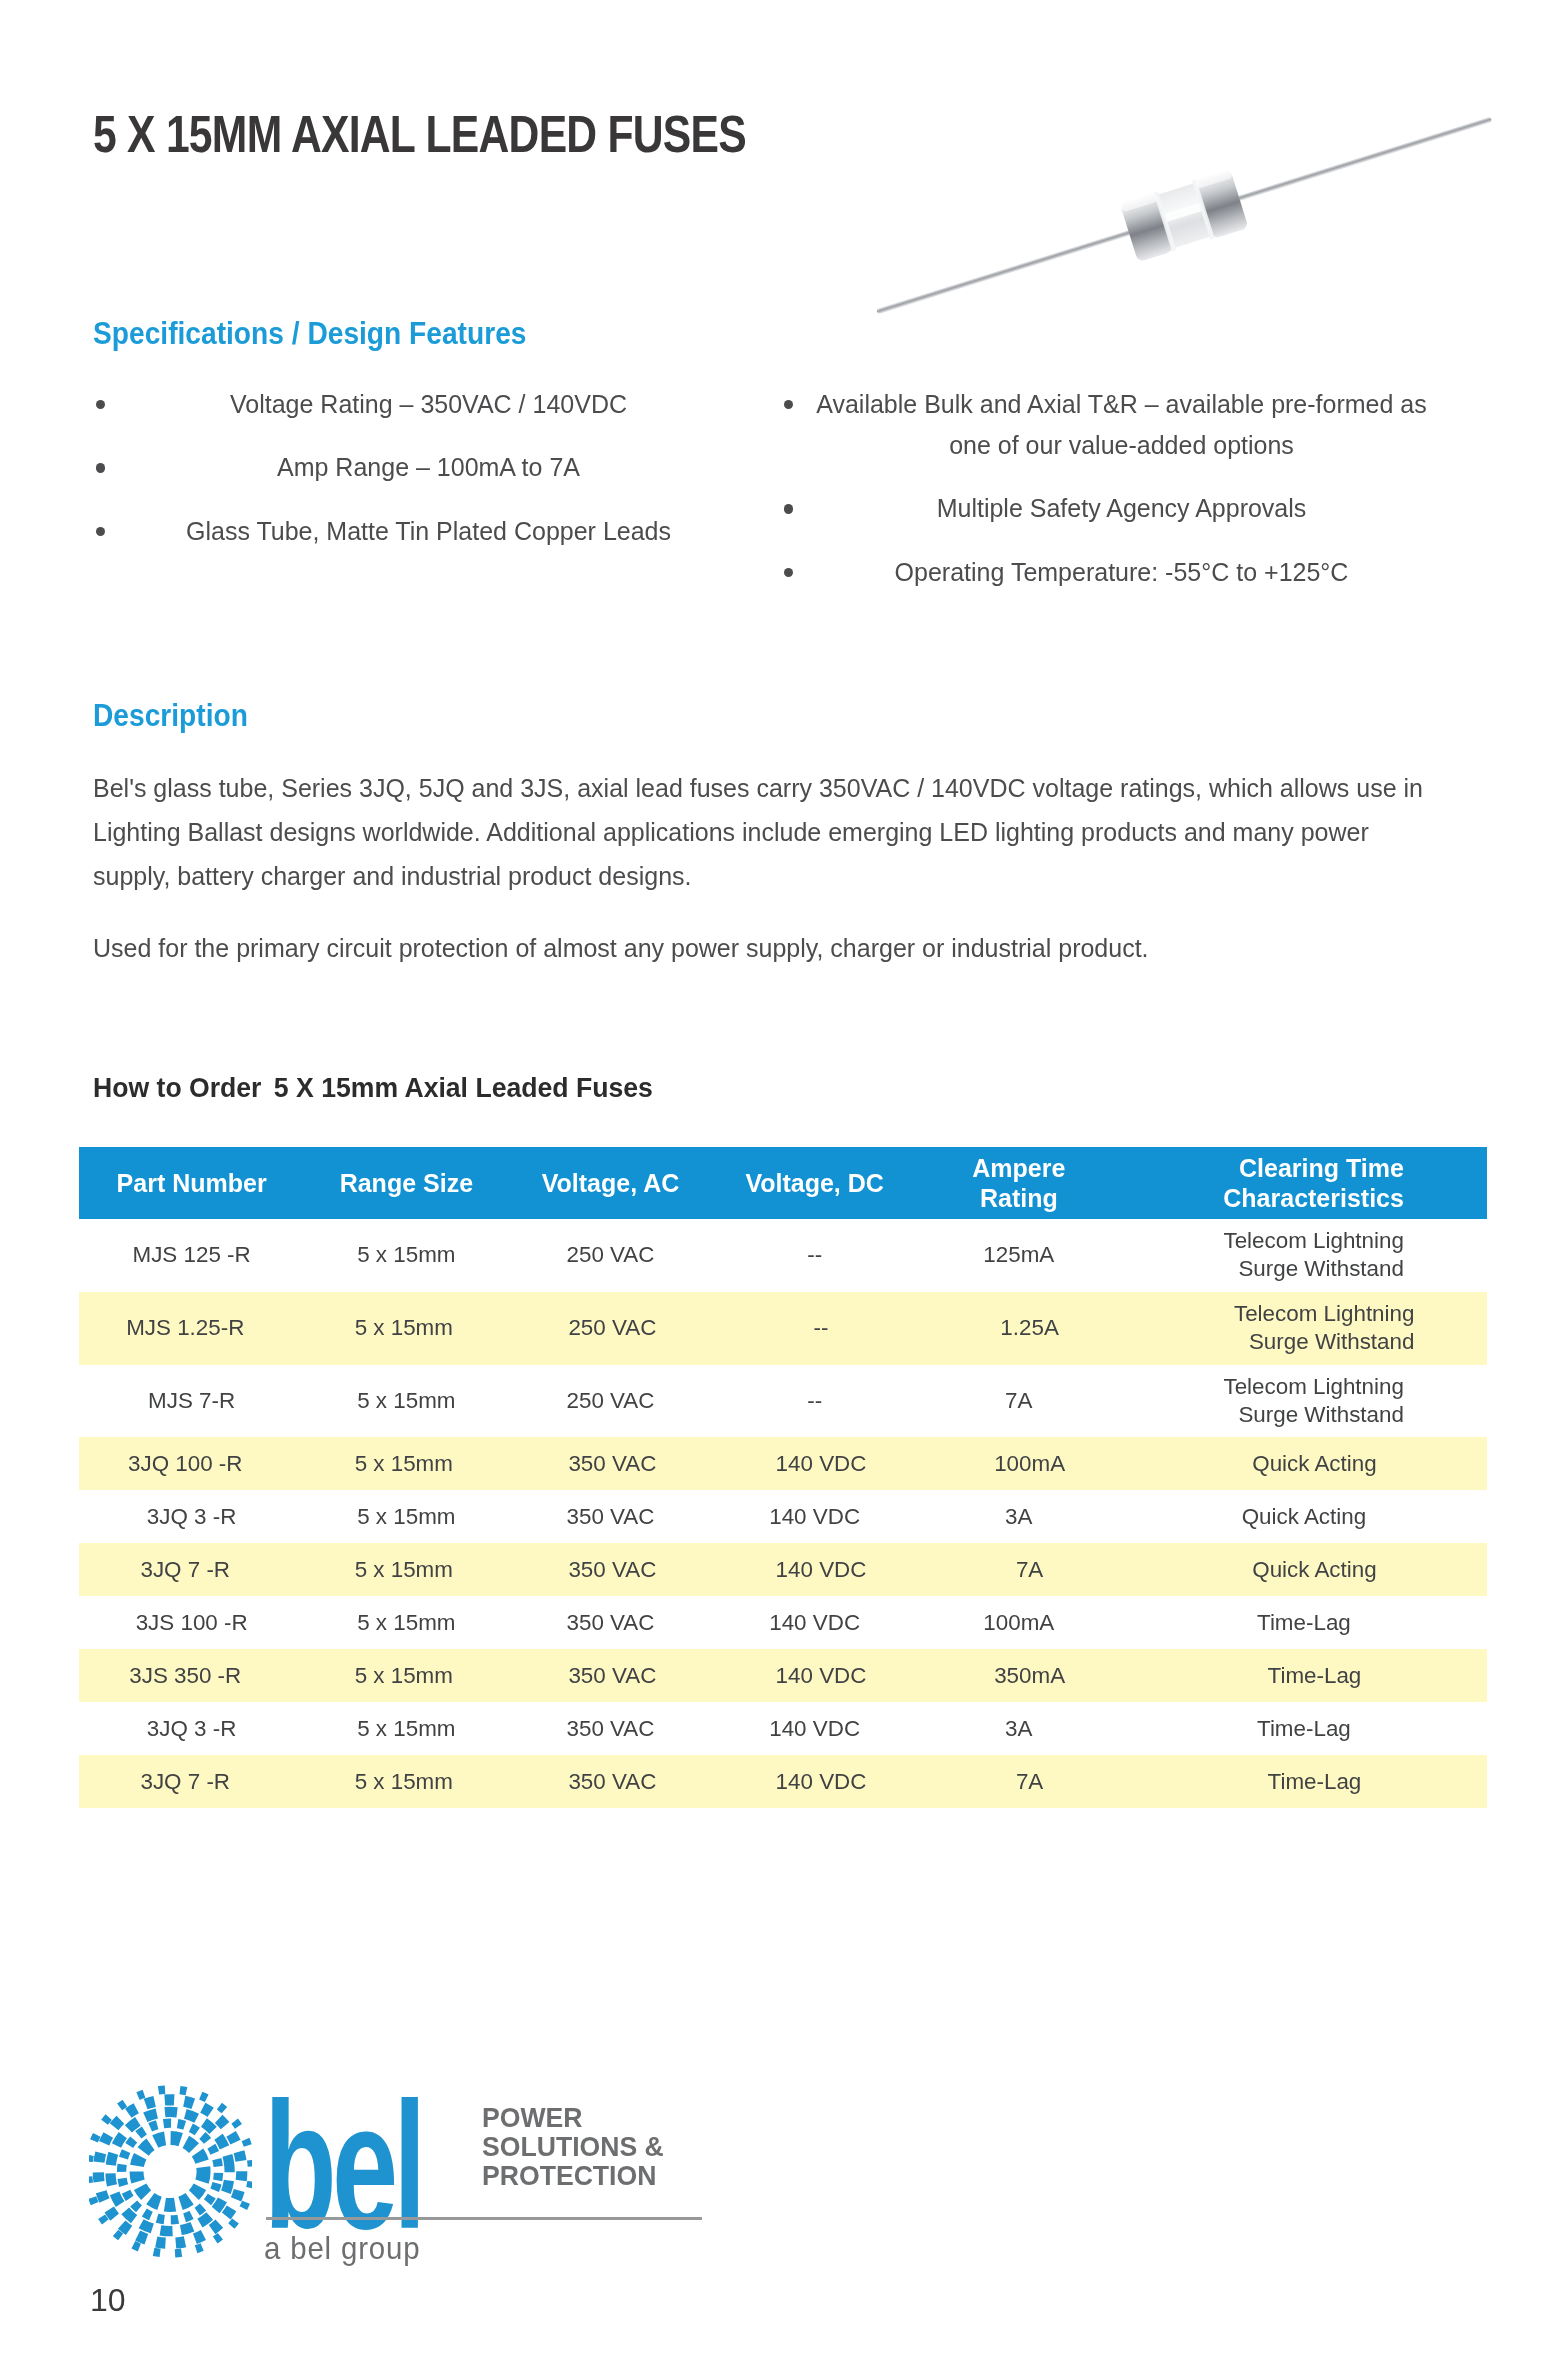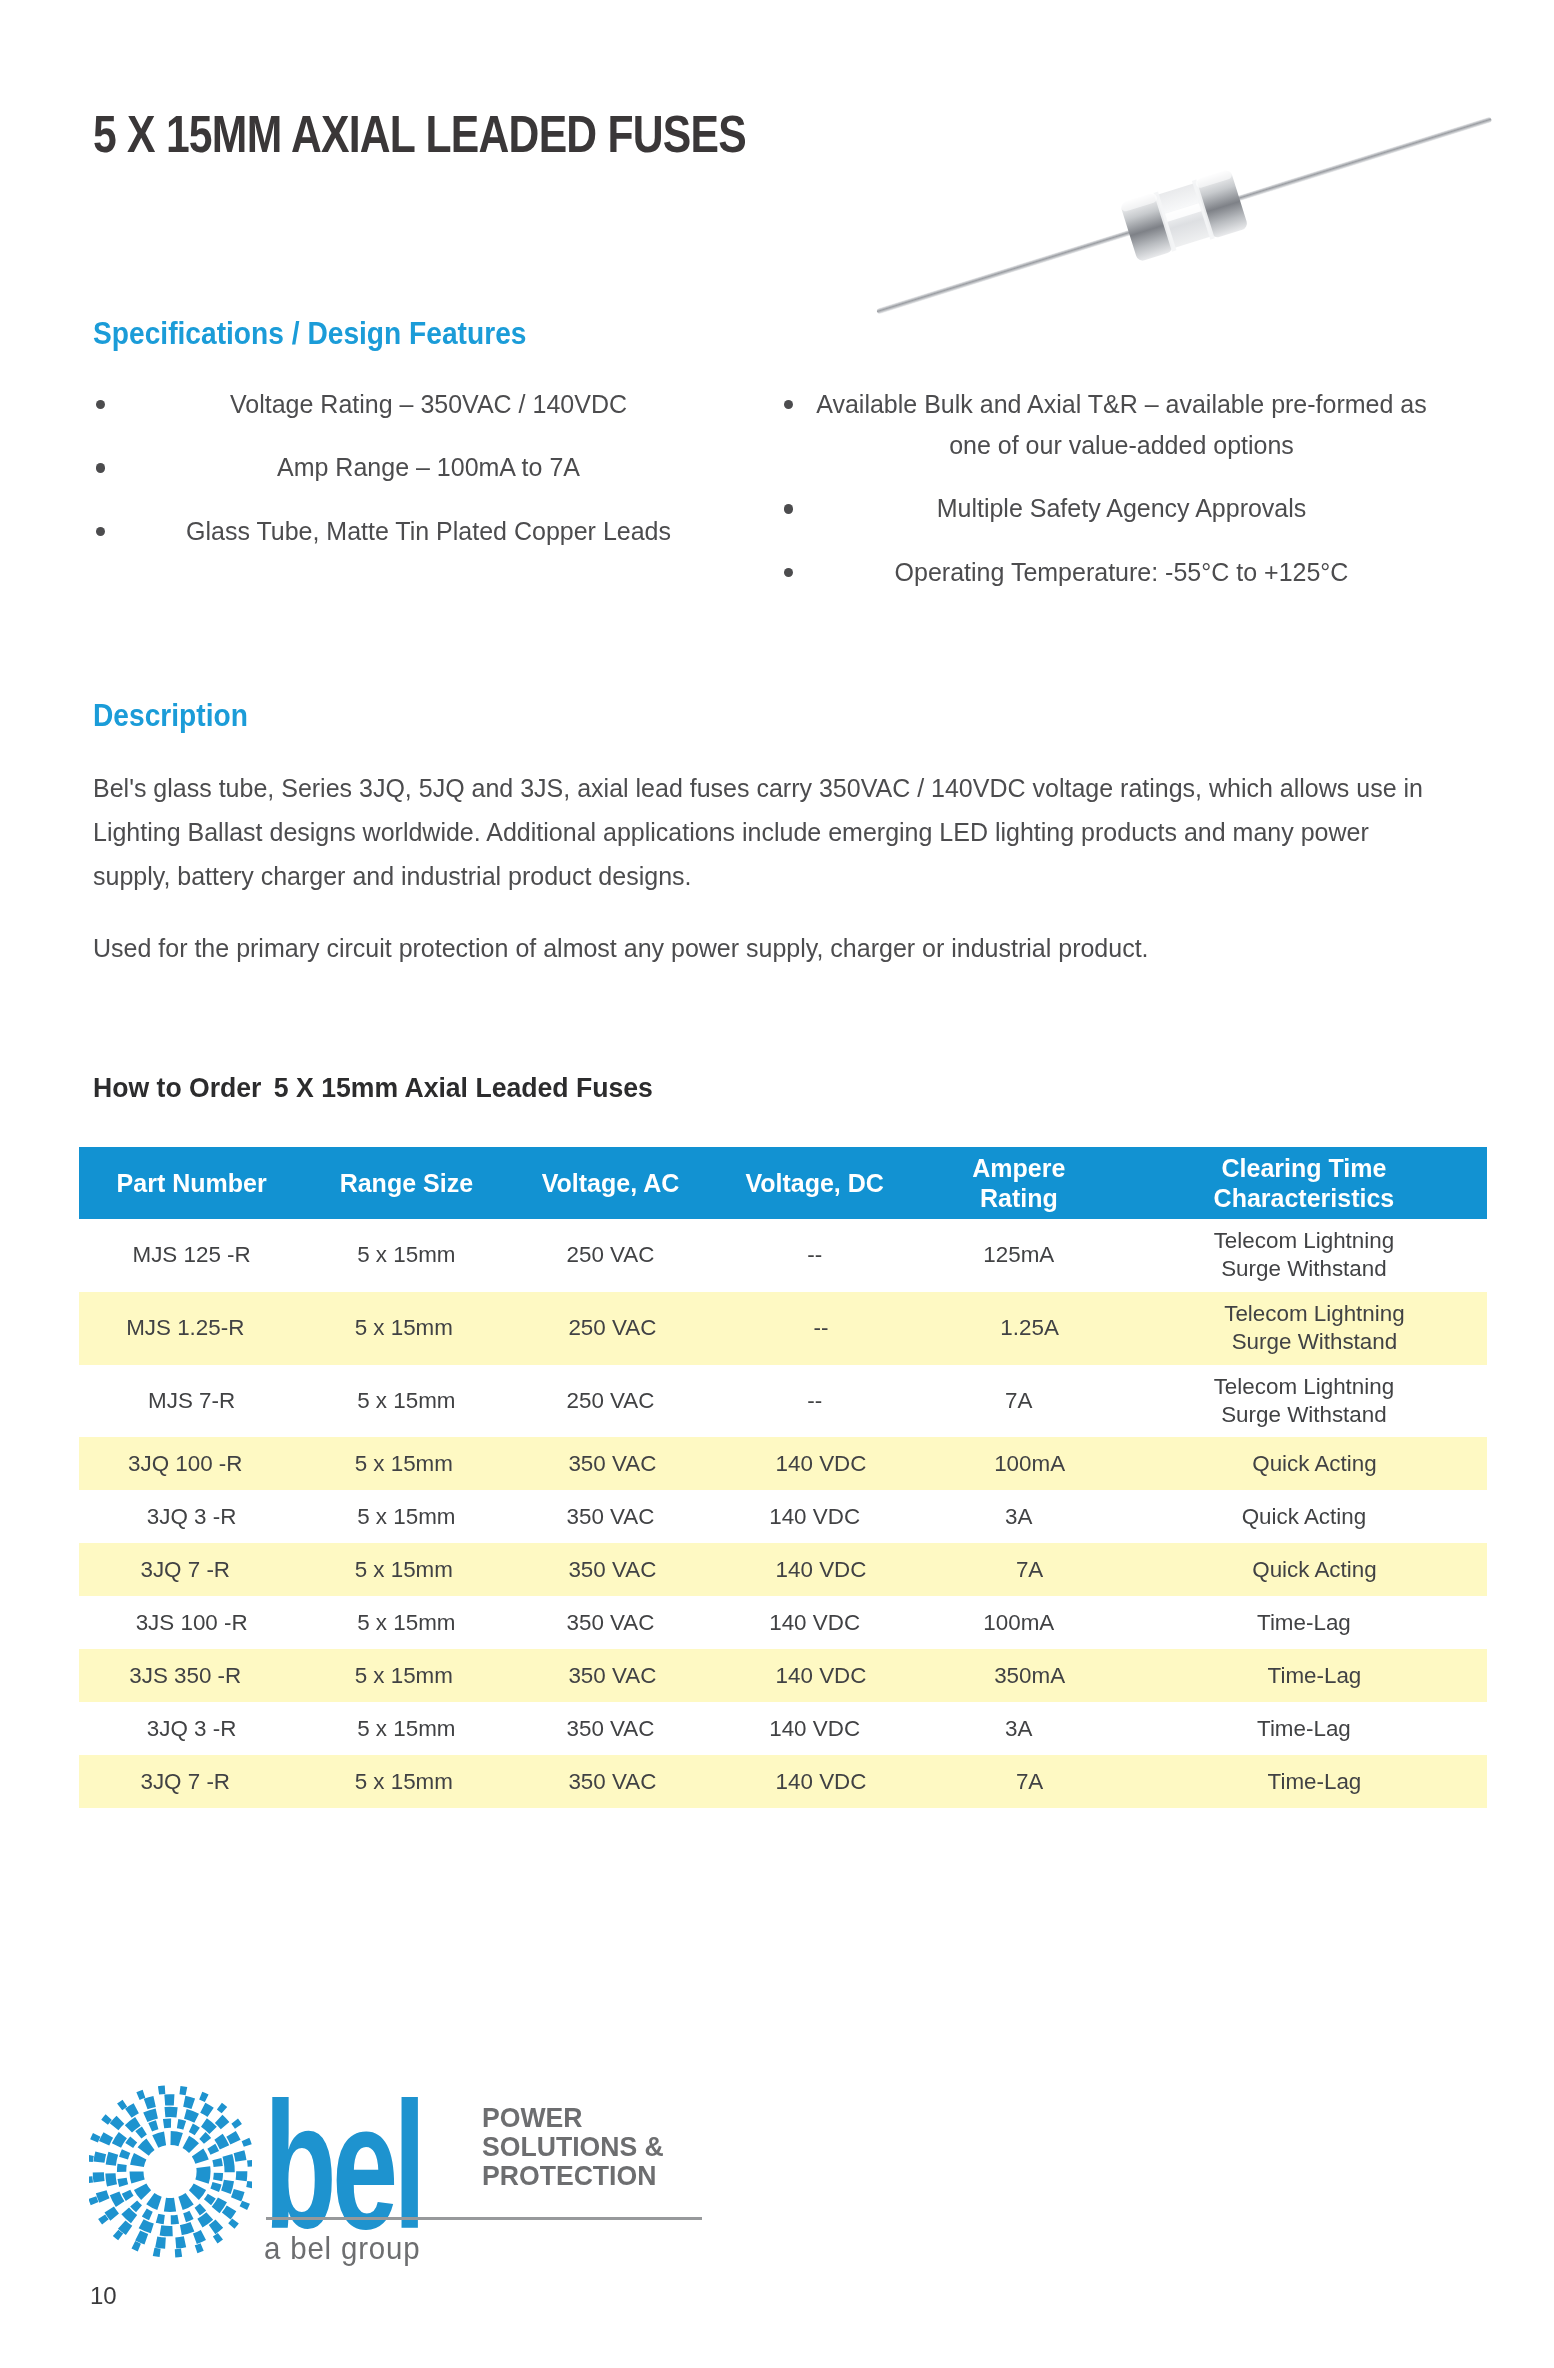--- a/index.html
+++ b/index.html
@@ -70,21 +70,21 @@
   .trow.striped{background:#fef9c3;gap:16px;}
   .trow .cell{
     font-size:22.4px;line-height:28px;color:#414244;text-align:center;
     padding:8.4px 3.7px;box-sizing:border-box;
     display:flex;align-items:center;justify-content:center;
   }
   .cell span{display:inline-block;}
   .c1{width:16%;}.c2{width:14.5%;}.c3{width:14.5%;}
   .c4{width:14.5%;}.c5{width:14.5%;}.c6{width:26%;}
   .c5 .wrapbox{max-width:121px;}
-  .c6 .wrapbox{max-width:200px;}
+  .c6 .wrapbox{max-width:200px;text-align:right;}
   
   .footer{position:absolute;left:89px;top:2077px;width:708px;height:242px;}
   .logo-mosaic{position:absolute;left:0;top:3.7px;width:163px;height:182px;}
   .logo-bel{
     position:absolute;left:175px;top:0;
     font-size:140px;line-height:140px;font-weight:bold;color:#1e93cf;
     letter-spacing:-5.6px;
     transform:scale(0.85,1.28);transform-origin:left top;
   }
   .logo-tagline{
@@ -95,21 +95,21 @@
   .logo-divider{
     position:absolute;left:177px;top:140px;width:436px;height:2.8px;background:#97999b;
   }
   .logo-subtext{
     position:absolute;left:175px;top:153px;
     font-size:32px;color:#6d6e70;letter-spacing:0.9px;
     transform:scaleX(0.92);transform-origin:left top;
   }
   .page-number{
     position:absolute;left:90px;top:2282px;
-    font-size:24px;color:#3a3a3c;
+    font-size:32px;color:#3a3a3c;
   }
 </style>
 </head>
 <body>
 
 <div class="page">
 
   <div class="doc-title">5 X 15MM AXIAL LEADED FUSES</div>
 
   <svg class="fuse-art" viewBox="0 0 700 300" xmlns="http://www.w3.org/2000/svg">

